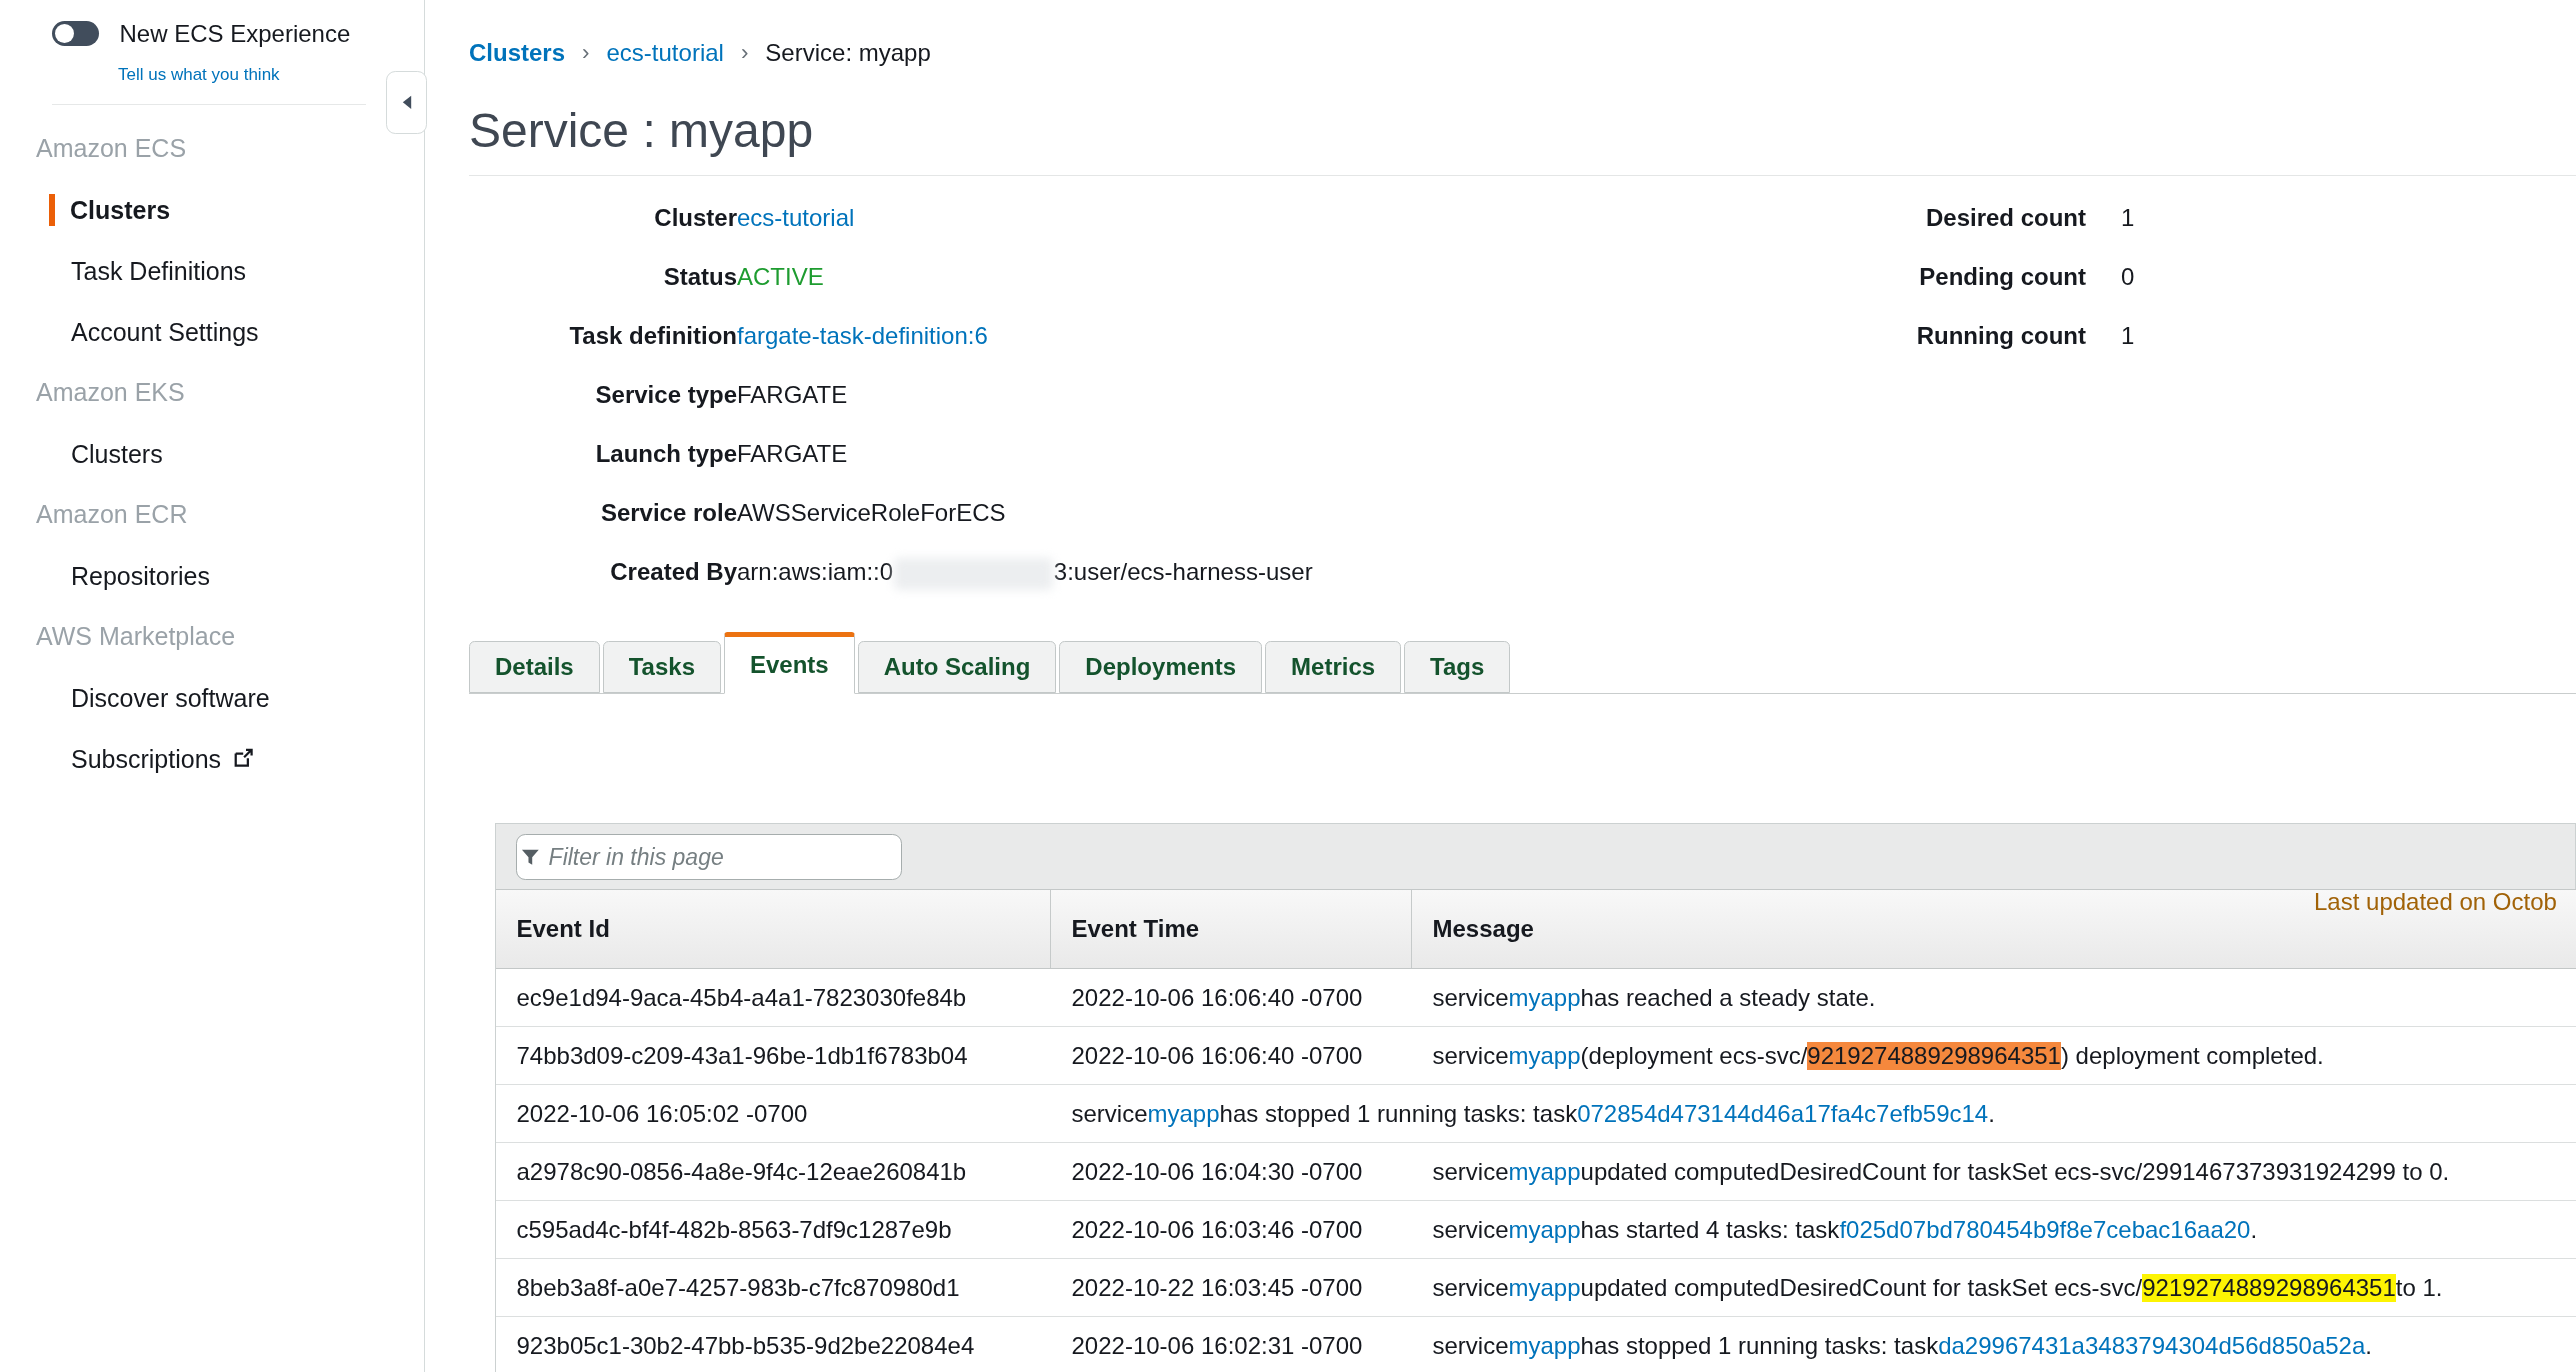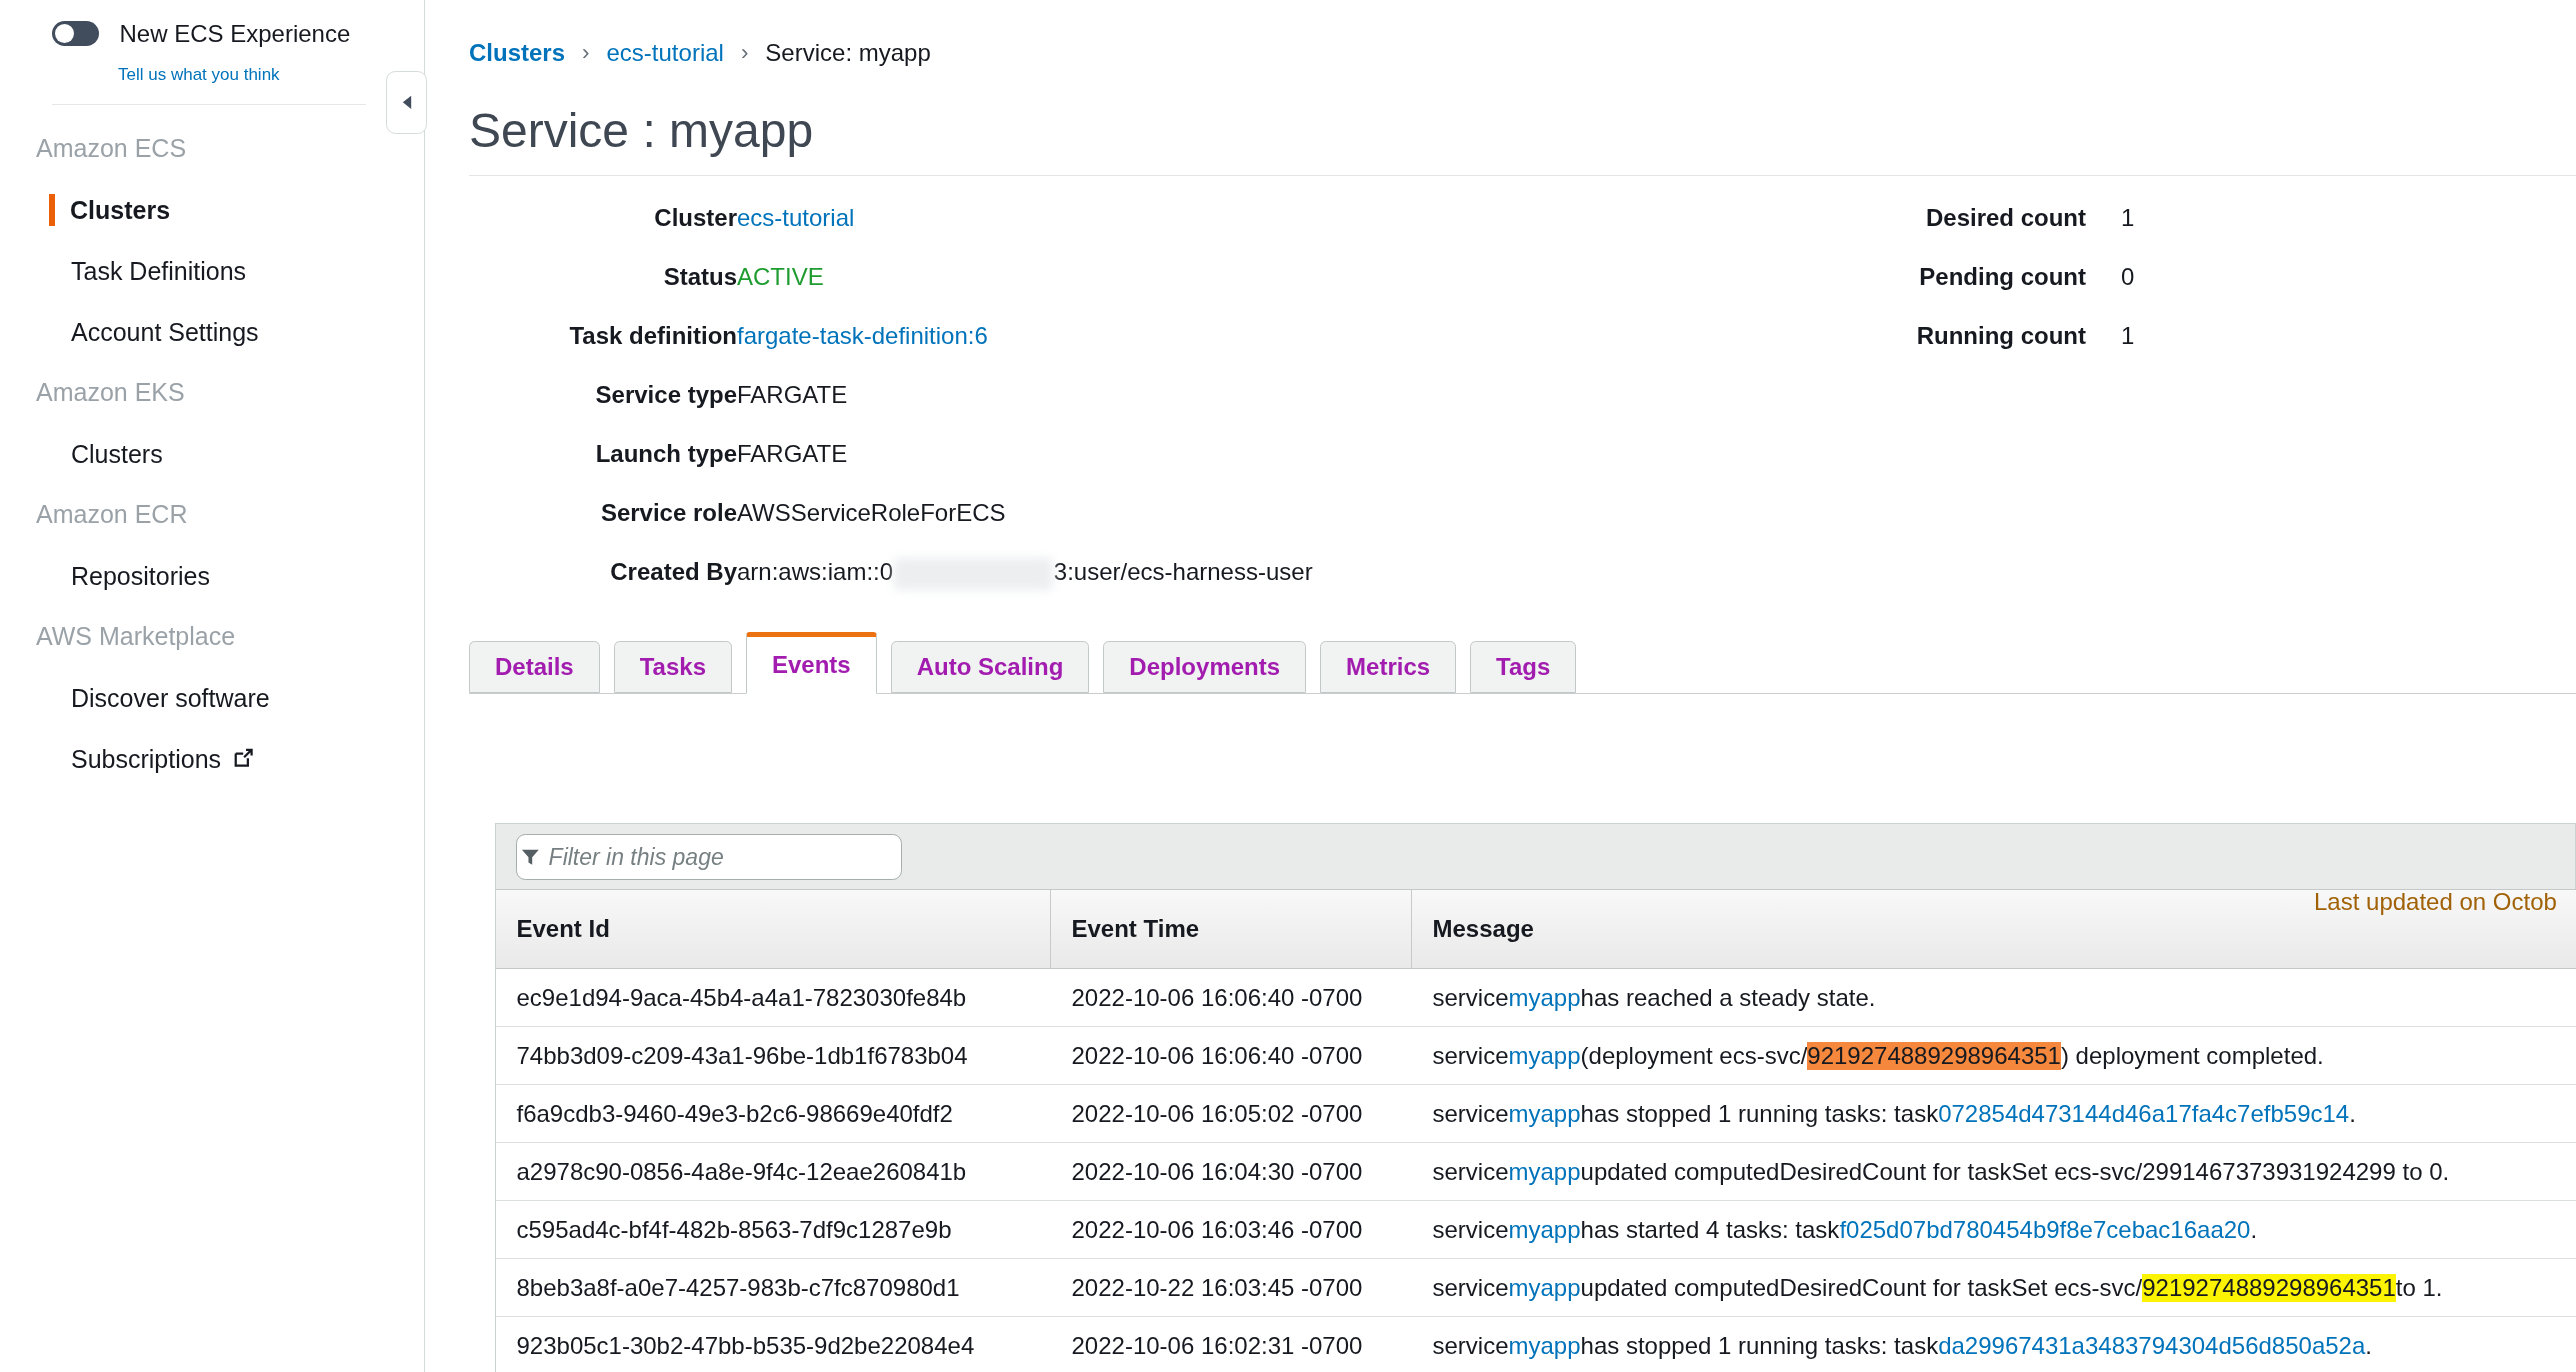--- a/index.html
+++ b/index.html
@@ -51,21 +51,21 @@
     grid-template-columns:313px auto; column-gap:35px; }
   .val-link { color:var(--link-blue); cursor:pointer; }
   .val-status { color:var(--status-green); }
   .redact-blur { display:inline-block; width:159px; height:32px; margin:0 0.9px;
     background:#eceef0; border-radius:4.7px; filter:blur(4.7px); vertical-align:middle; }
 
   
   .tabs { display:flex; align-items:flex-end; height:62px; border-bottom:0.9px solid #c9cdcd; }
   .tab { height:52px; padding:18px 25px; display:flex; align-items:center;
     background:#f1f2f2; border:0.9px solid #c3c8c8; border-radius:5.6px 5.6px 0 0;
-    margin-right:14px; font-size:24px; font-weight:bold; color:#a21caf; cursor:pointer; }
+    margin-right:3px; font-size:24px; font-weight:bold; color:#14532d; cursor:pointer; }
   .tab.active { height:62px; background:#fff; border-top:5.6px solid var(--accent-orange);
     border-radius:3.7px 3.7px 0 0; position:relative; margin-bottom:-0.9px;
     border-bottom:0.9px solid #fff; z-index:1; }
 
   
   .events-panel { position:relative; }
   .last-updated { position:absolute; top:65px; left:1845px; white-space:nowrap;
     color:#a16207; font-size:24px; }
   .filter-bar { margin-top:129px; margin-left:26px; height:66px; background:#e9eaea;
     border:0.9px solid #ccd1d1; border-bottom:none; padding:10.3px 0 0 19.6px; }
@@ -220,21 +220,20 @@
             <div class="td">2022-10-06 16:06:40 -0700</div>
             <div class="td">
               <span>service </span>
               <span class="msg-link">myapp</span>
               <span> (deployment ecs-svc/</span>
               <span class="hl-orange">9219274889298964351</span>
               <span>) deployment completed.</span>
             </div>
           </div>
           <div class="tr">
-            <div class="td">f6a9cdb3-9460-49e3-b2c6-98669e40fdf2</div>
             <div class="td">2022-10-06 16:05:02 -0700</div>
             <div class="td">
               <span>service </span>
               <span class="msg-link">myapp</span>
               <span> has stopped 1 running tasks: task </span>
               <span class="msg-link">072854d473144d46a17fa4c7efb59c14</span>
               <span>.</span>
             </div>
           </div>
           <div class="tr">

